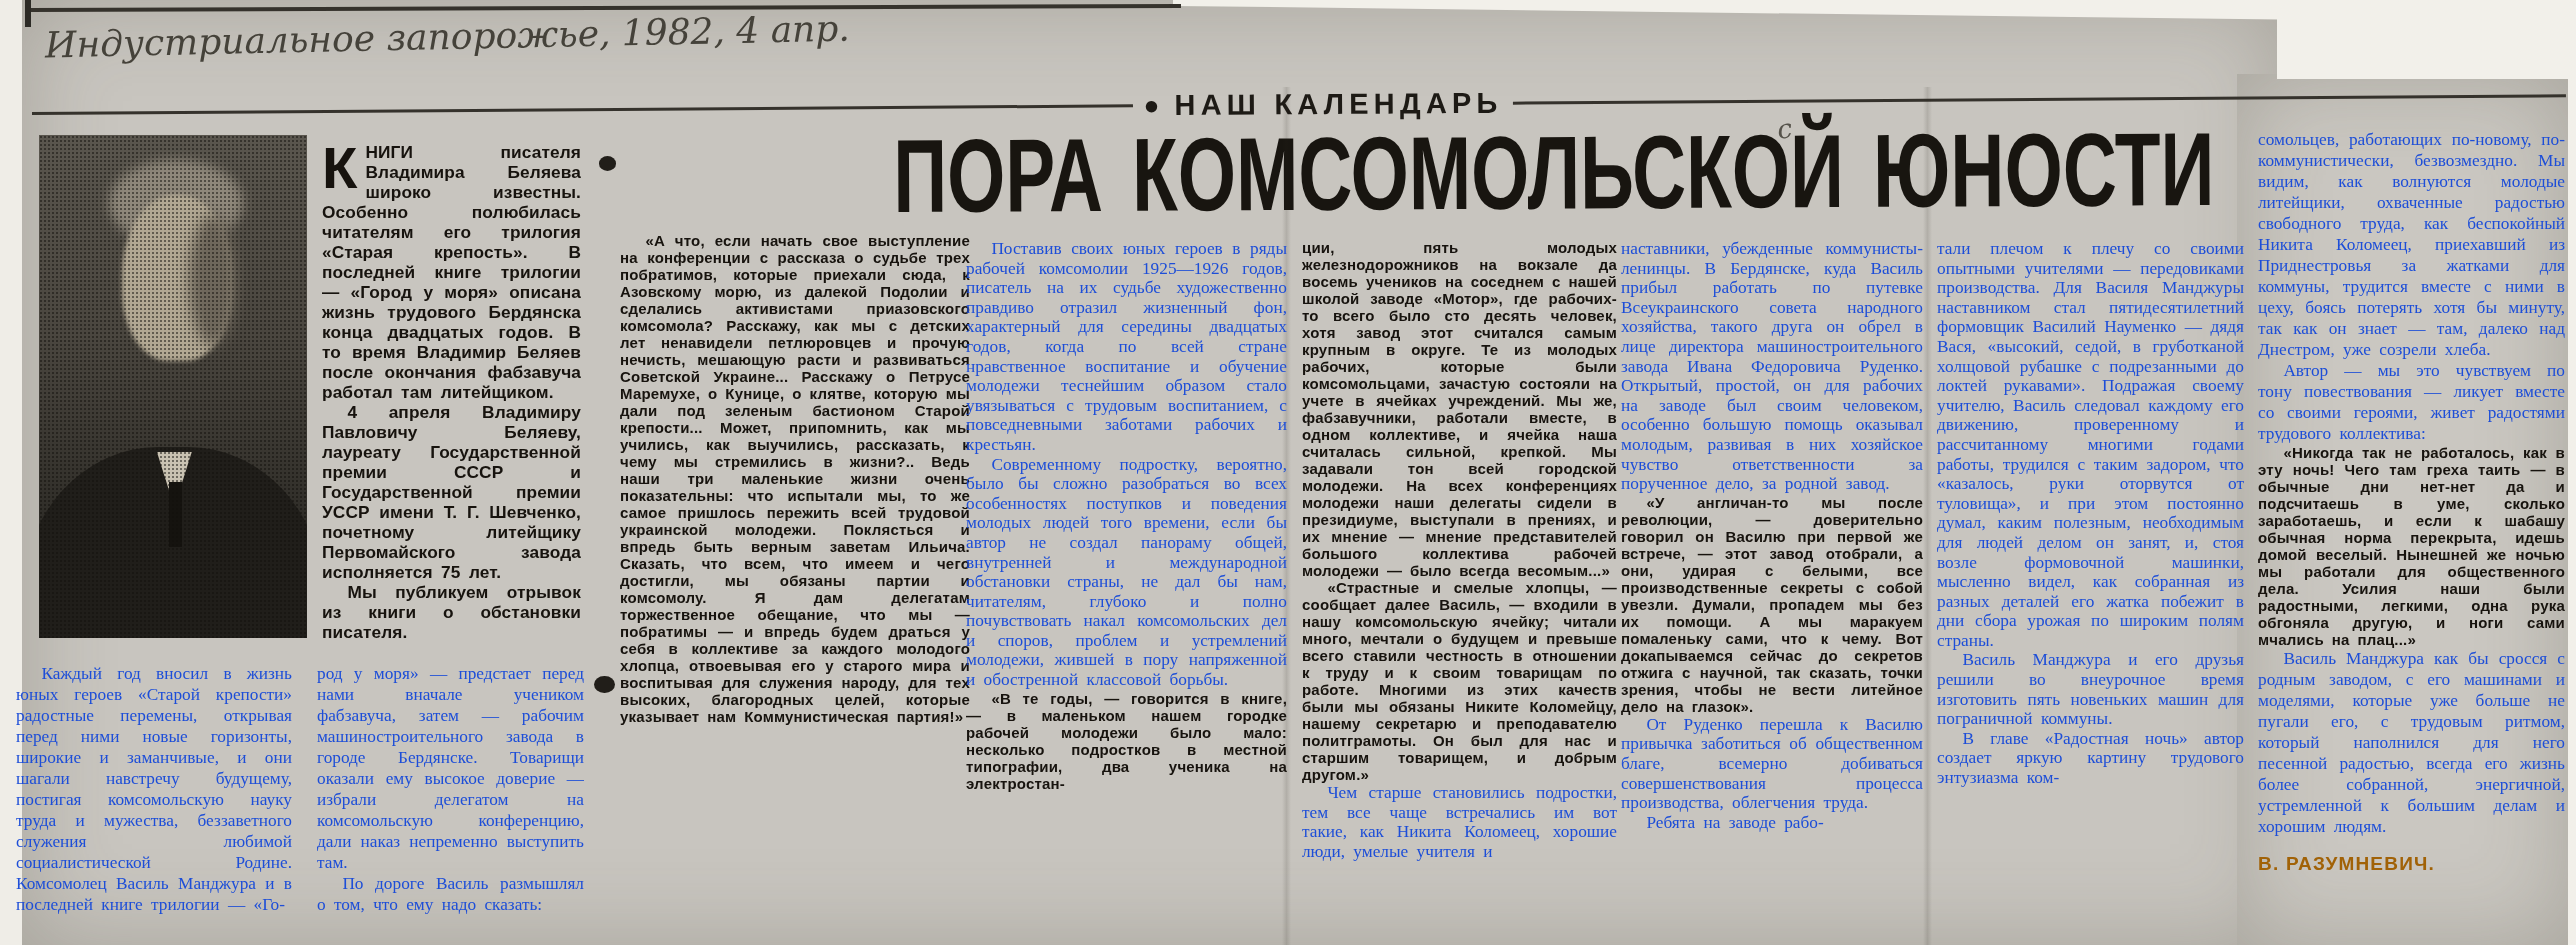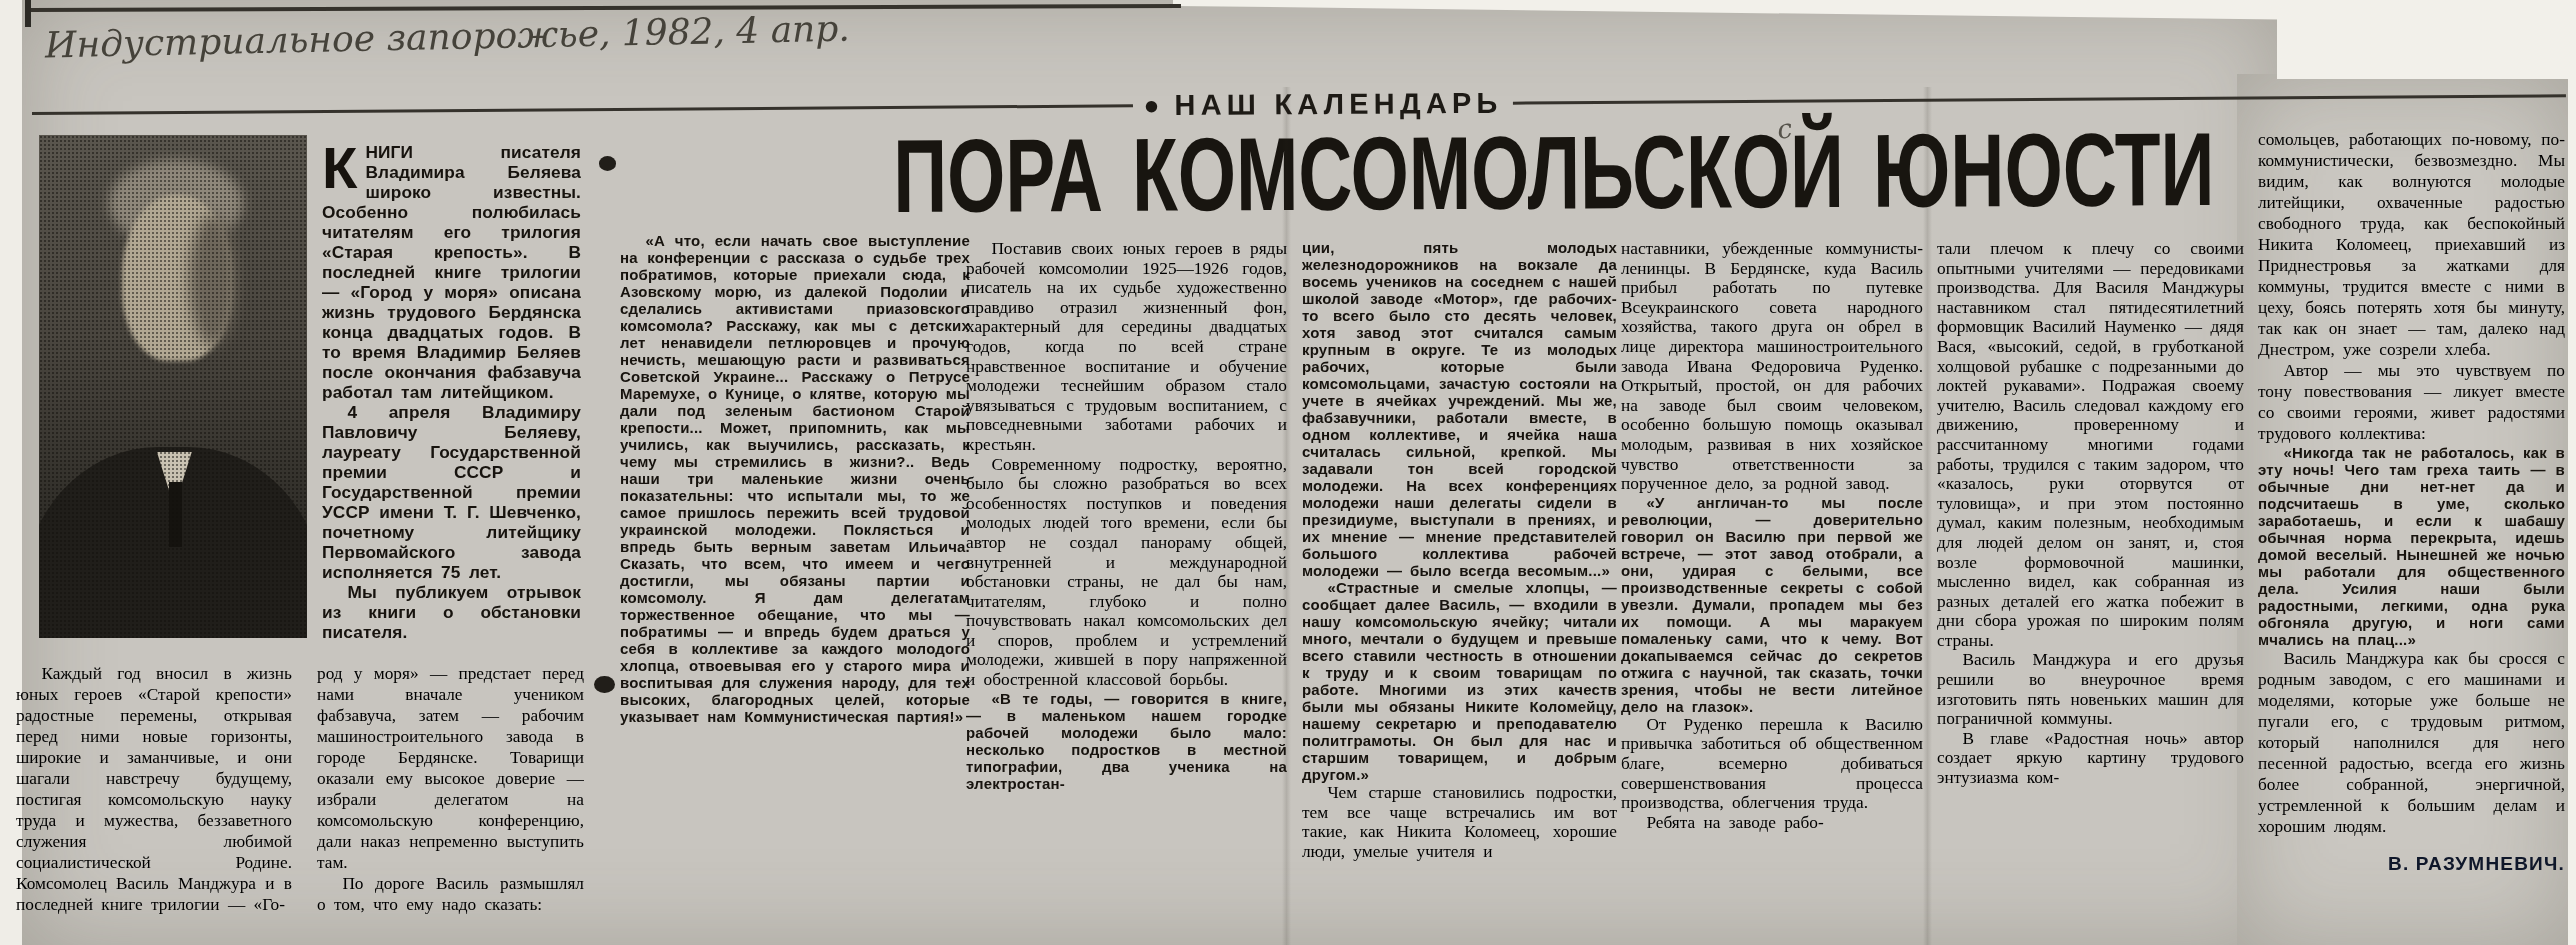--- a/index.html
+++ b/index.html
@@ -57,26 +57,26 @@
   
   .crease{position:absolute;top:87px;height:859px;width:9.2px;
           background:linear-gradient(90deg,transparent,rgba(40,36,28,.14),transparent);}
   #crease1{left:1282px;} #crease2{left:1923px;}
   .ink-dot{position:absolute;border-radius:50%;background:#211e19;}
   #dot1{left:599px;top:156px;width:17.3px;height:15px;}
   #dot2{left:594px;top:676px;width:21px;height:17.3px;}
   
   .col{position:absolute;overflow:hidden;}
   .col p{margin:0;text-align:justify;}
-  p.serif{font-family:"Liberation Serif",serif;font-size:17.3px;line-height:19.6px;color:#000000;
+  p.serif{font-family:"Liberation Serif",serif;font-size:17.3px;line-height:19.6px;color:#1d4ed8;
           word-spacing:4px;}
   p.bold{font-family:"Liberation Sans",sans-serif;font-weight:700;font-size:15px;line-height:17px;
          color:#17130e;letter-spacing:0.2px;word-spacing:3.5px;}
   p.sig{font-family:"Liberation Sans",sans-serif;font-weight:700;font-size:19px;line-height:21px;
-        color:#0f172a;text-align:right;padding-top:16px;letter-spacing:1.2px;}
+        color:#a16207;text-align:left;padding-top:16px;letter-spacing:1.2px;}
   .ind{text-indent:25.4px;} .noind{text-indent:0;}
   .c-left1 p.serif,.c-left2 p.serif{line-height:21px;font-size:17.3px;}
   .c-f p.serif{line-height:21px;}
   .c-intro p.bold{font-size:17.3px;line-height:20px;letter-spacing:0.1px;}
   .dropcap{float:left;font-family:"Liberation Sans",sans-serif;font-weight:700;font-size:58px;
            line-height:44px;padding:3.5px 8px 0 0;color:#17130e;}
   .c-left1{left:16px;top:663px;width:276px;height:282px;}
   .c-left2{left:317px;top:663px;width:267px;height:282px;}
   .c-intro{left:322px;top:142px;width:259px;height:497px;}
   .c-a{left:620px;top:232px;width:350px;height:713px;}

